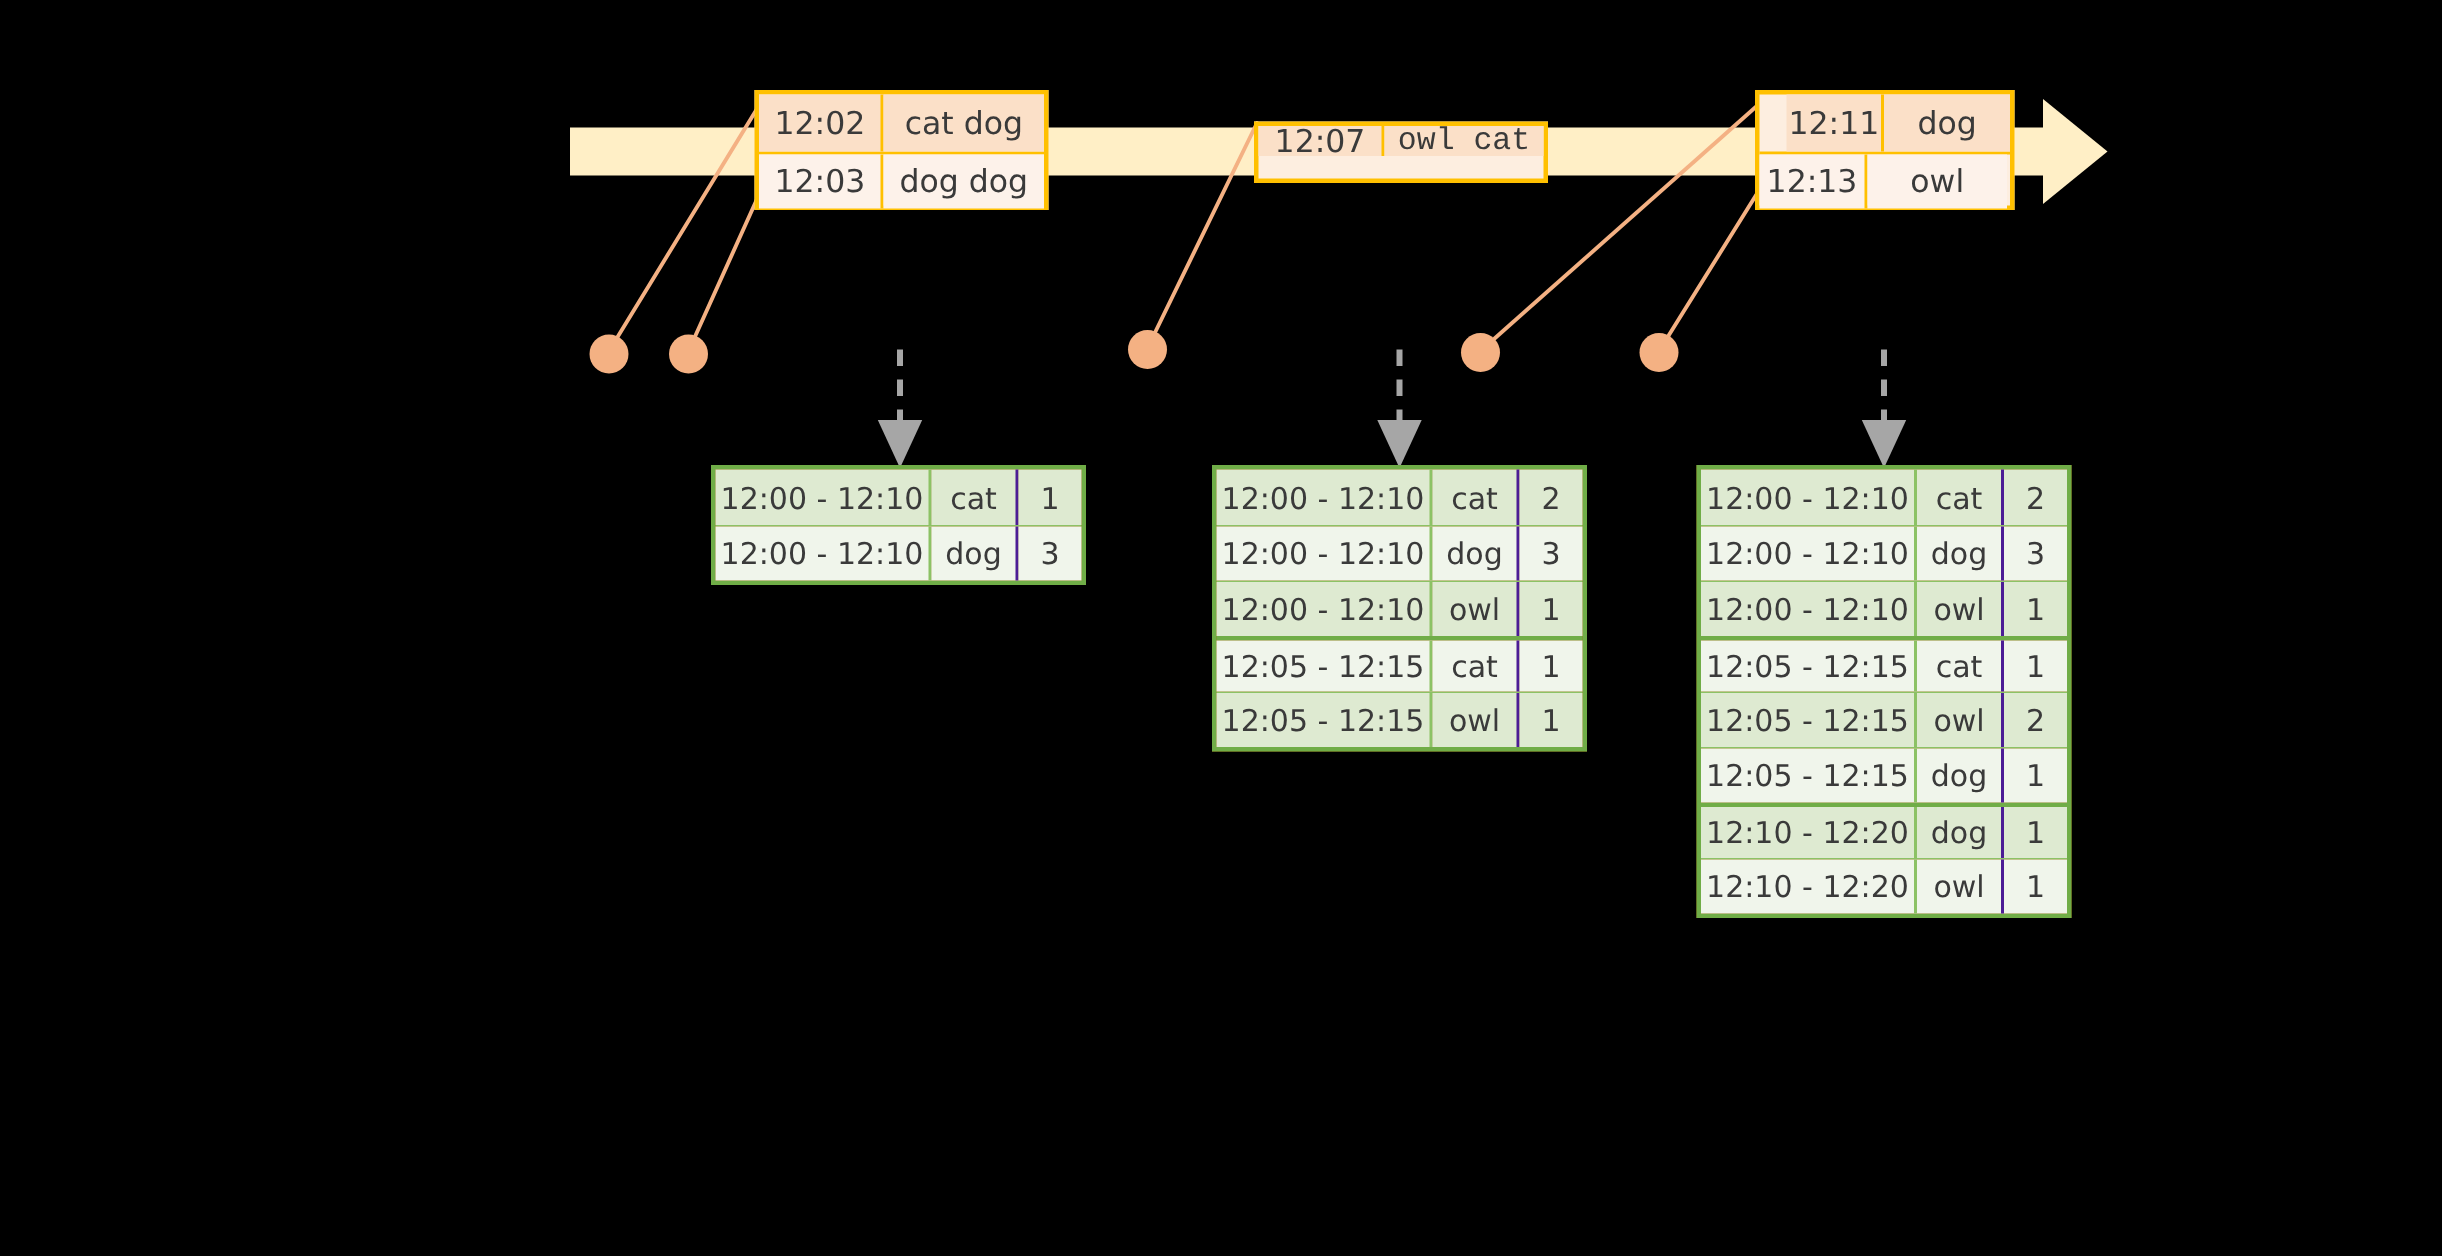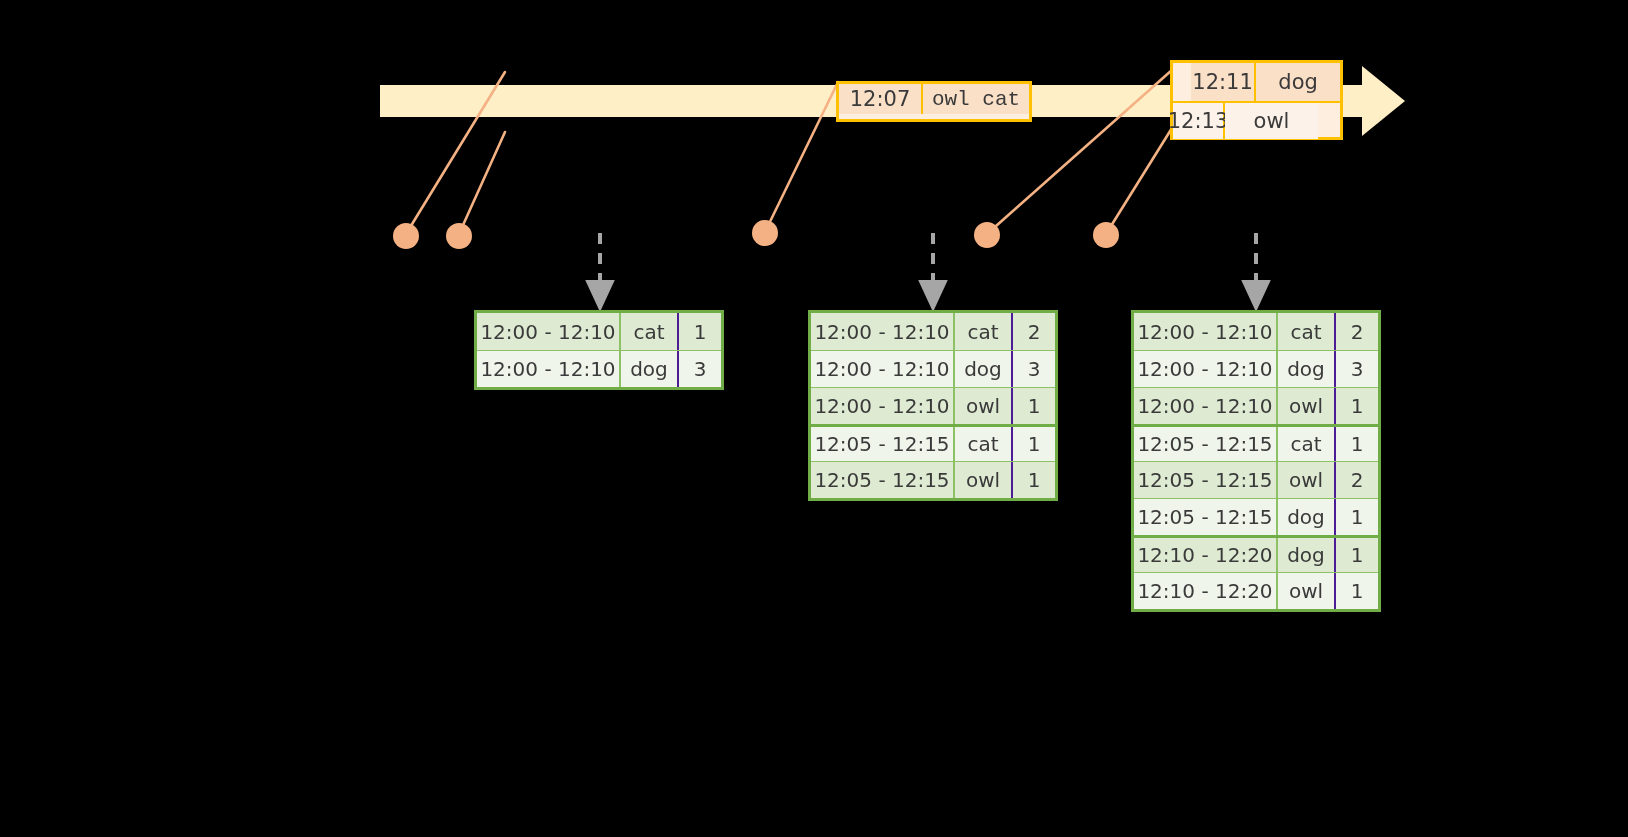--- a/index.html
+++ b/index.html
@@ -90,35 +90,45 @@
       <circle cx="1106" cy="235" r="13" fill="#F4B183"></circle>
     </g>
 
     <g stroke="#A6A6A6" stroke-width="4" stroke-dasharray="11 9" fill="none">
       <line x1="600" y1="233" x2="600" y2="296" marker-end="url(#dash-head)"></line>
       <line x1="933" y1="233" x2="933" y2="296" marker-end="url(#dash-head)"></line>
       <line x1="1256" y1="233" x2="1256" y2="296" marker-end="url(#dash-head)"></line>
     </g>
   </svg>
 
+  <div class="evt-box" style="left:503px;top:60px;width:196px;height:80px;">
+    <div class="evt-row shade" style="height:38px;">
+      <div class="evt-time" style="width:84px;">12:02</div>
+      <div class="evt-val" style="width:108px;">cat dog</div>
+    </div>
+    <div class="evt-row" style="height:38px;">
+      <div class="evt-time" style="width:84px;">12:03</div>
+      <div class="evt-val" style="width:108px;">dog dog</div>
+    </div>
+  </div>
 
   <div class="evt-box" style="left:836px;top:81px;width:196px;height:41px;">
-    <div class="evt-row shade" style="height:30px;">
+    <div class="evt-row shade" style="height:20px;">
       <div class="evt-time" style="width:84px;">12:07</div>
       <div class="evt-val" style="width:106px;font-family:Liberation Mono, monospace;">owl cat</div>
     </div>
   </div>
 
   <div class="evt-box" style="left:1170px;top:60px;width:173px;height:80px;">
     <div class="evt-row shade" style="height:38px;">
       <div class="evt-time" style="width:72px;margin-left:18px;">12:11</div>
       <div class="evt-val" style="width:93px;">dog</div>
     </div>
     <div class="evt-row" style="height:38px;">
-      <div class="evt-time" style="width:52px;">12:13</div>
+      <div class="evt-time" style="width:72px;">12:13</div>
       <div class="evt-val" style="width:93px;">owl</div>
     </div>
   </div>
 
   <div class="res-table" style="left:474px;top:310px;width:250px;">
     <div class="res-row alt">
       <div class="res-win" style="width:144px;">12:00 - 12:10</div>
       <div class="res-key" style="width:58px;">cat</div>
       <div class="res-cnt" style="width:42px;">1</div>
     </div>

